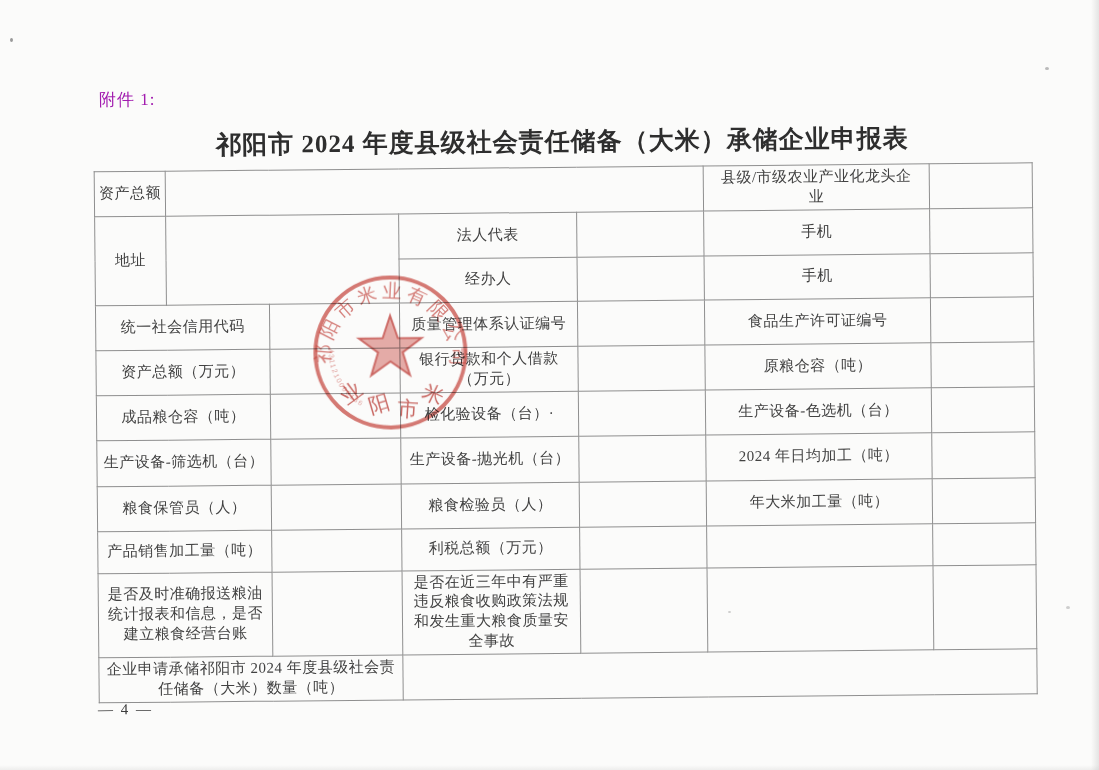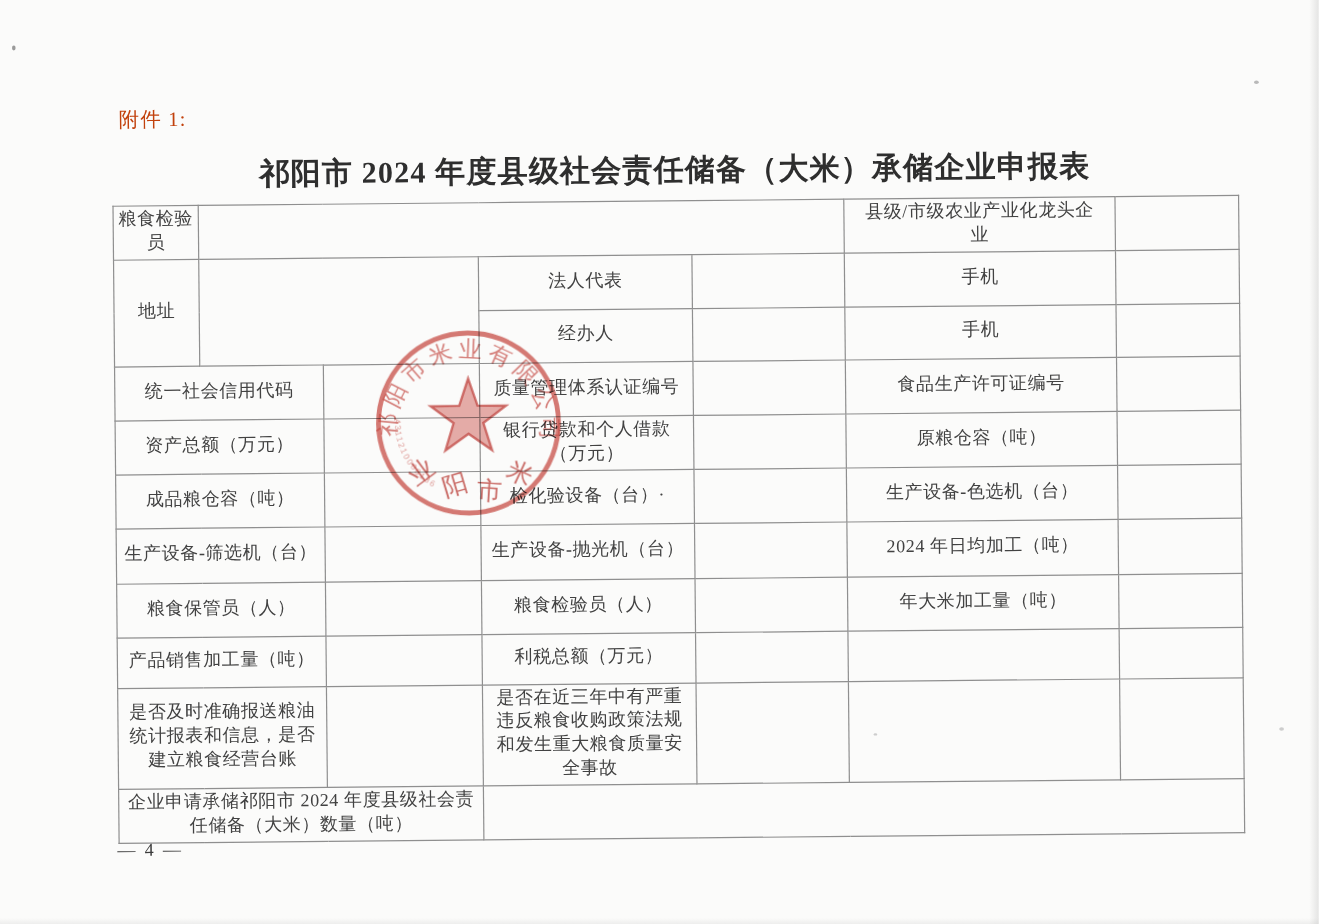--- a/index.html
+++ b/index.html
@@ -10,21 +10,21 @@
     color:#424242;
     position:relative;
   }
   .scan{
     position:absolute;left:0;top:0;width:1099px;height:770px;
     transform:rotate(-0.55deg);
     transform-origin:50% 40%;
   }
   .attachment{
     position:absolute;left:101px;top:84px;
-    font-size:17px;letter-spacing:1px;color:#c2410c;
+    font-size:17px;letter-spacing:1px;color:#a21caf;
   }
   .title{
     position:absolute;left:95px;top:125px;width:938px;
     text-align:center;font-size:25px;font-weight:bold;
     letter-spacing:1px;color:#2e2e2e;white-space:nowrap;
   }
   table.form{
     position:absolute;left:95px;top:167px;width:938px;
     border-collapse:collapse;table-layout:fixed;
   }
@@ -81,21 +81,21 @@
       <col style="width:71px">
         <col style="width:103px">
         <col style="width:130px">
       <col style="width:178px">
         <col style="width:127px">
         <col style="width:226px">
       <col style="width:103px">
     </colgroup>
     <tbody>
         <tr style="height:44px">
-      <td>粮食检验员</td>
+      <td>资产总额</td>
       <td colspan="4"></td>
       <td><span class="wrap w200">县级/市级农业产业化龙头企业</span></td>
       <td></td>
     </tr>
     <tr style="height:45px">
       <td rowspan="2">地址</td>
       <td rowspan="2" colspan="2"></td>
       <td>法人代表</td>
       <td></td>
       <td>手机</td>

